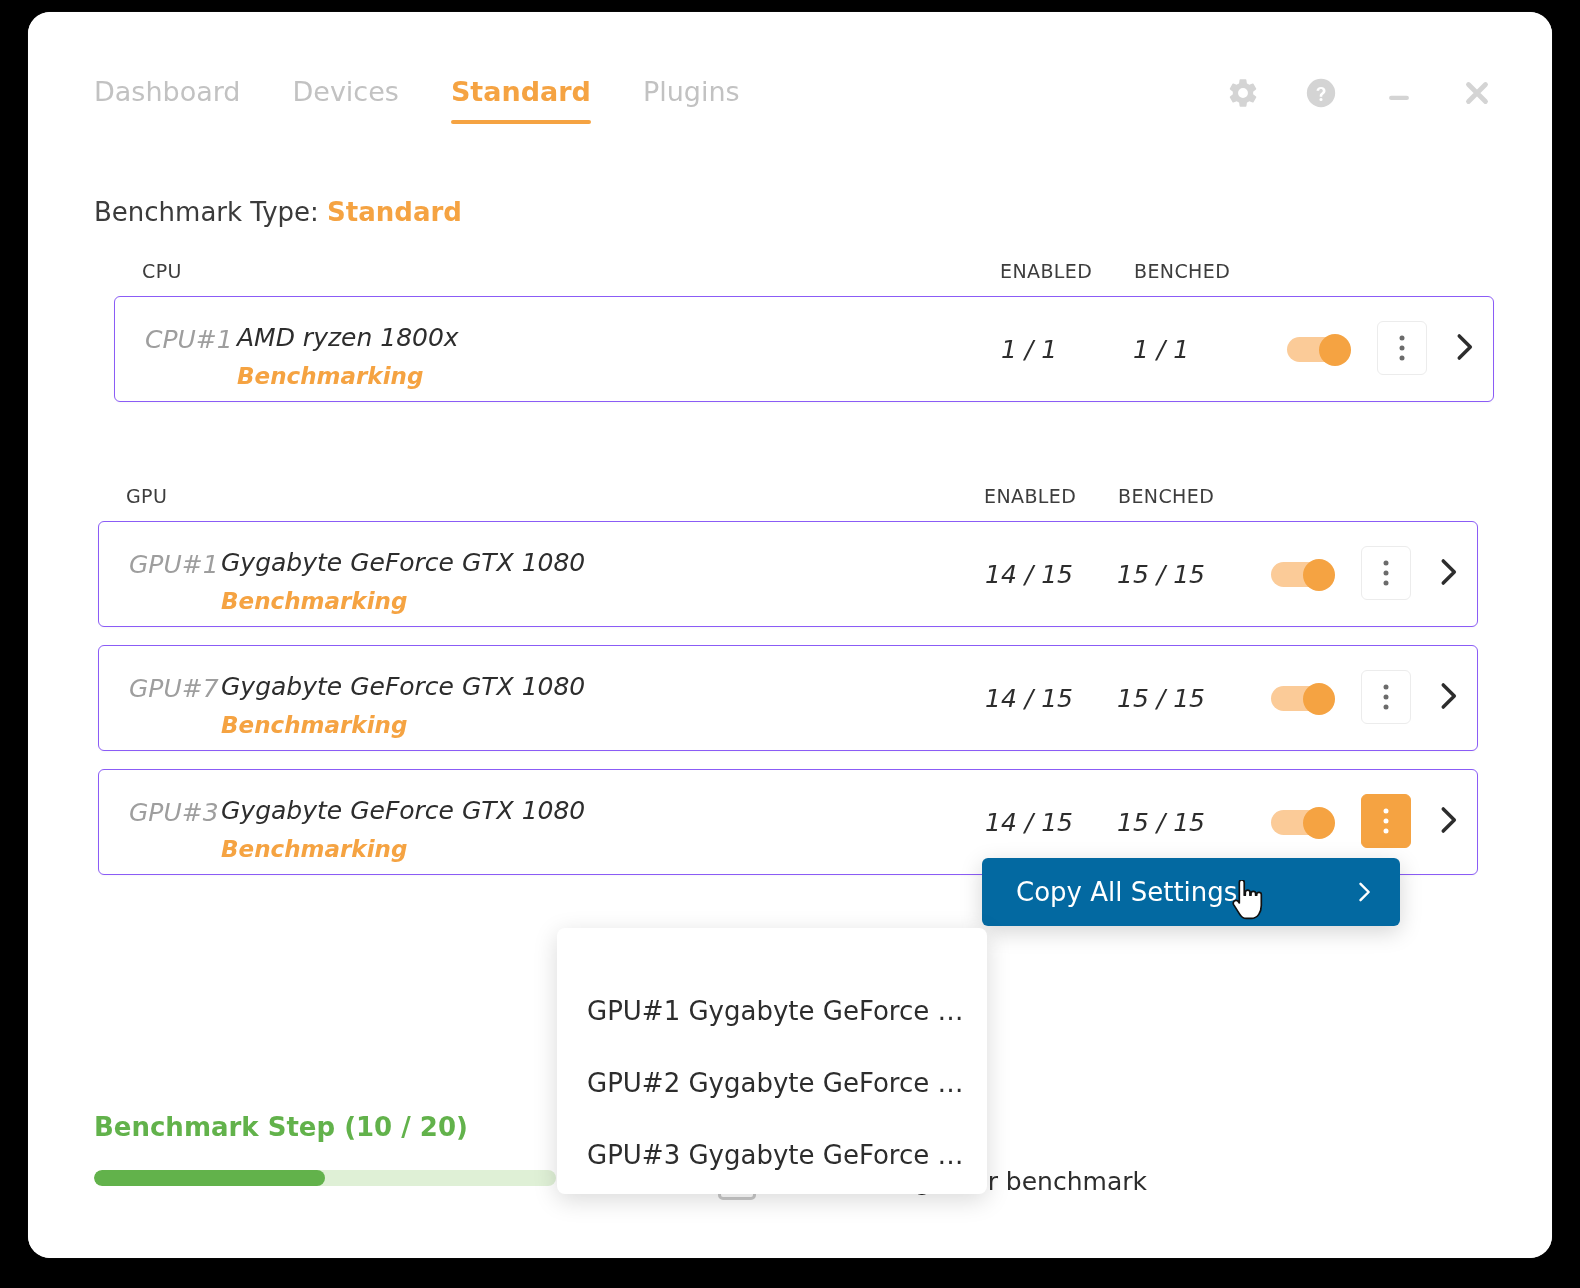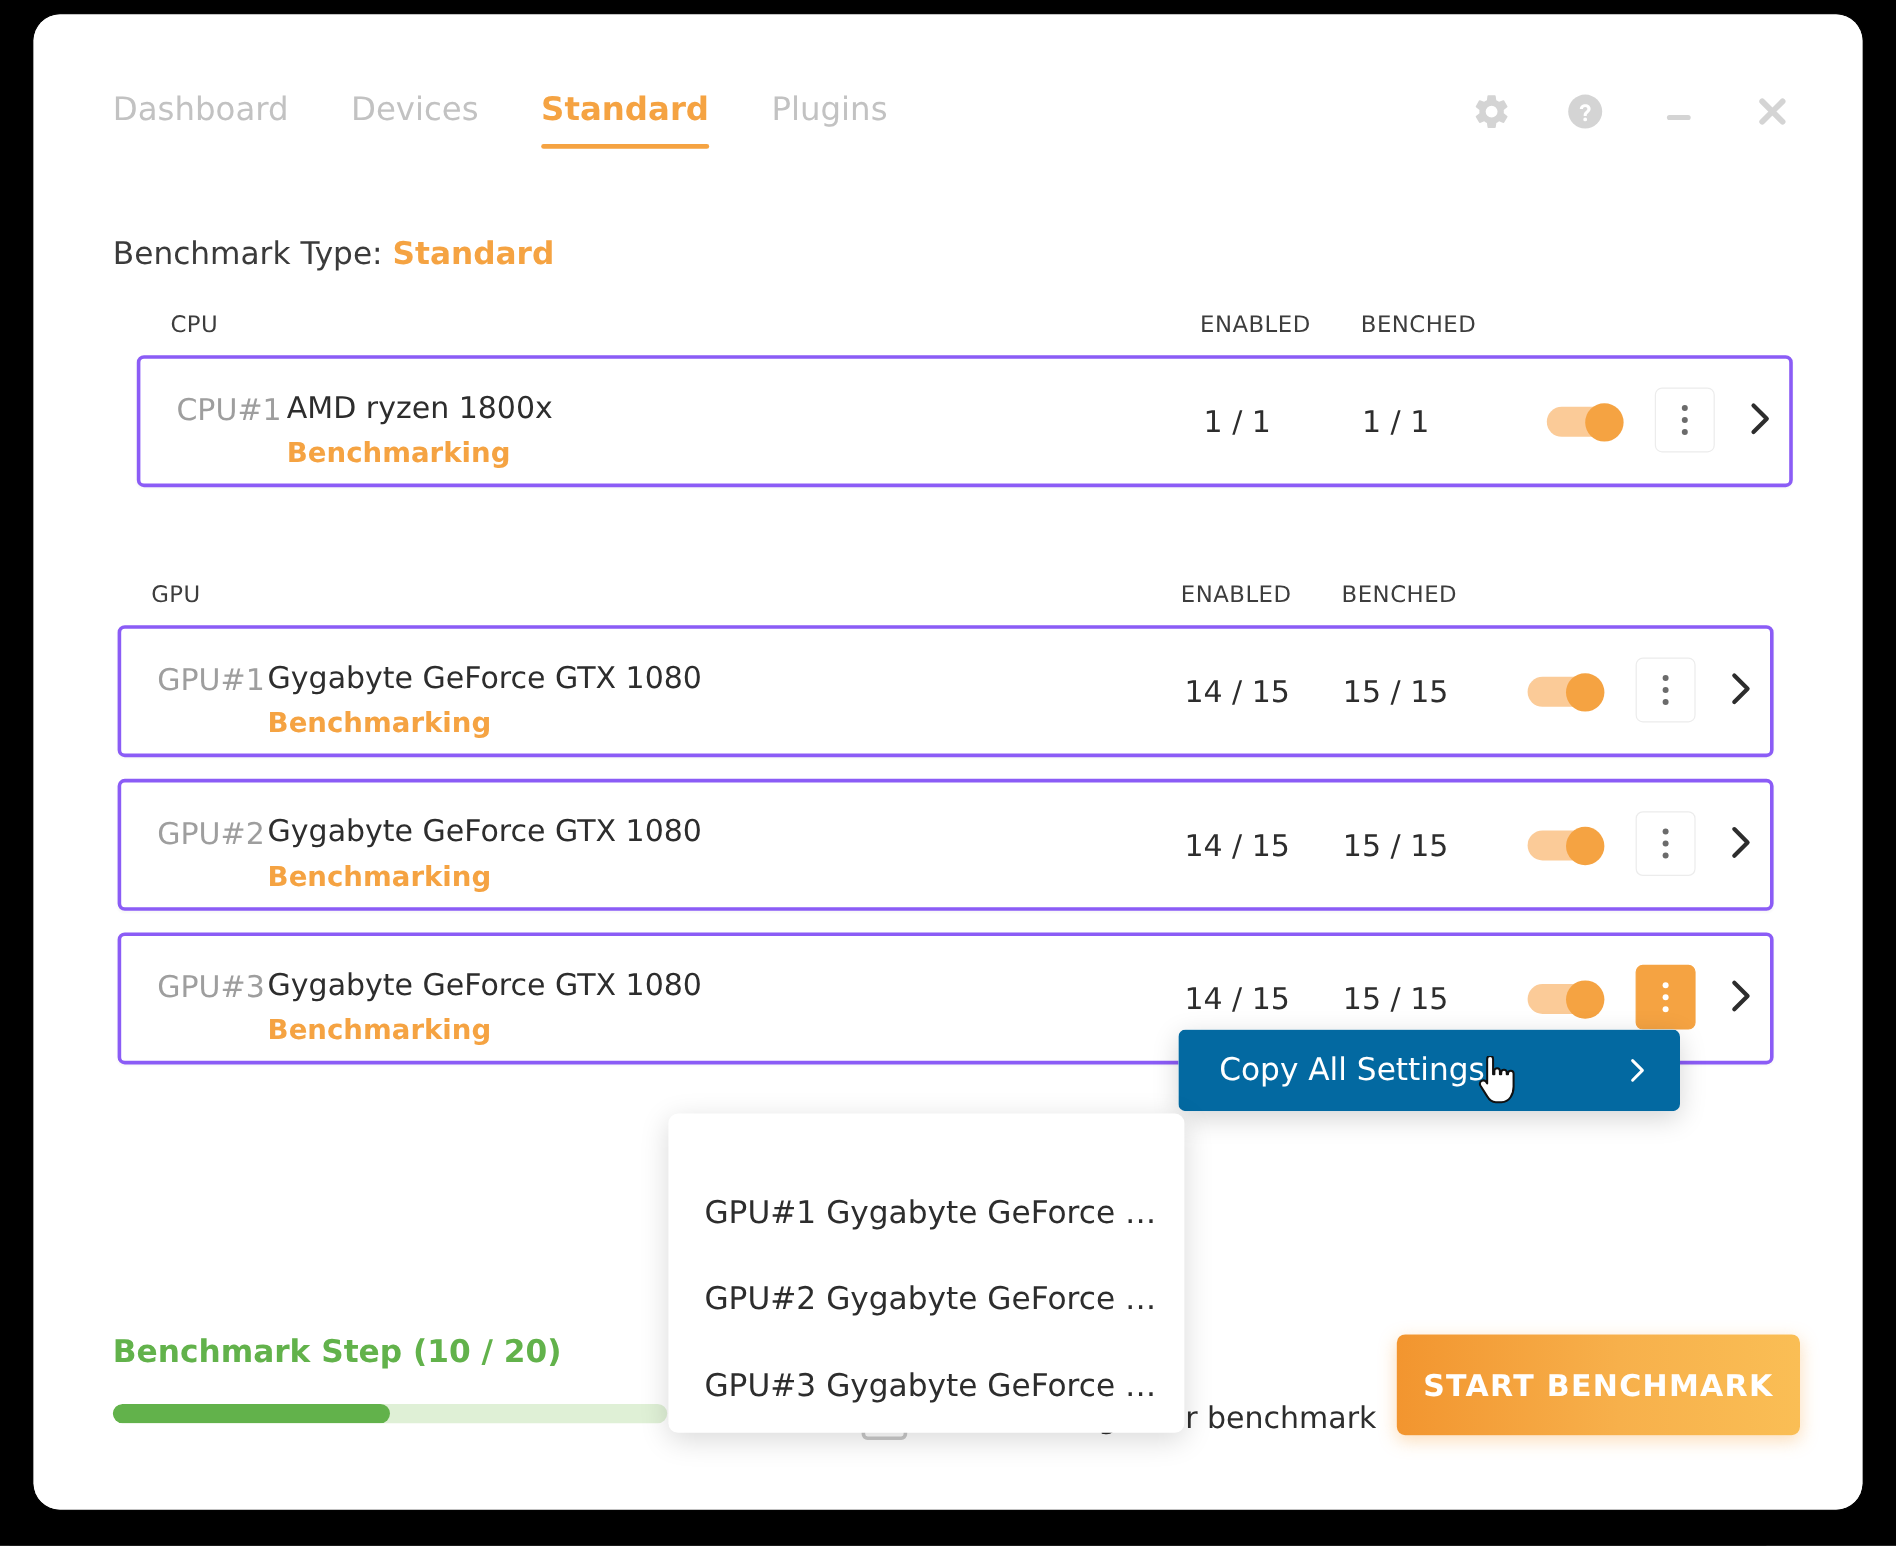--- a/index.html
+++ b/index.html
@@ -132,24 +132,25 @@
     letter-spacing: 0.4px;
   }
   .col-head .lbl.kind { left: 28px; }
   .col-head .lbl.enabled { left: 886px; }
   .col-head .lbl.benched { left: 1020px; }
 
   .dev-card {
     position: relative;
     height: 104px;
     background: #ffffff;
-    border: 3px solid #8b5cf6;
+    border: 1px solid #8b5cf6;
     border-radius: 6px;
     box-shadow: 0 1px 2px rgba(0,0,0,0.03);
     margin-bottom: 16px;
+    font-style: italic;
   }
   .dev-id {
     position: absolute;
     left: 30px;
     top: 28px;
     font-size: 25px;
     color: #9e9e9e;
     white-space: nowrap;
   }
   .dev-name {
@@ -500,21 +501,21 @@
                 </span>
             </div>
             <div class="chev">
               <svg width="38" height="40" viewBox="0 0 24 24" aria-hidden="true">
                 <path d="M9 5 L16 12 L9 19" fill="none" stroke="#2d2d2d" stroke-width="2.2" stroke-linecap="round" stroke-linejoin="round"></path>
               </svg>
             </div>
           </div>
 
           <div class="dev-card" style="margin-bottom:18px;">
-            <span class="dev-id">GPU#2</span>
+            <span class="dev-id">GPU#7</span>
             <span class="dev-name">Gygabyte GeForce GTX 1080</span>
             <span class="dev-status">Benchmarking</span>
             <span class="dev-enabled">14 / 15</span>
             <span class="dev-benched">15 / 15</span>
             <div class="toggle">
               <span class="track"></span>
               <span class="knob"></span>
             </div>
             <div class="kebab">
               <span class="dots">
@@ -587,19 +588,18 @@
           <div class="step-label">Benchmark Step (10 / 20)</div>
           <div class="progress">
             <div class="fill" id="progress-fill" style="width: 50%;"></div>
           </div>
 
           <div class="mining-row">
             <span class="checkbox"></span>
             <span class="mining-label">Start mining after benchmark</span>
           </div>
 
-          <button class="start-btn">START BENCHMARK</button>
         </div>
 
       </div>
     </div>
   </div>
 </div>
 
 </body></html>

